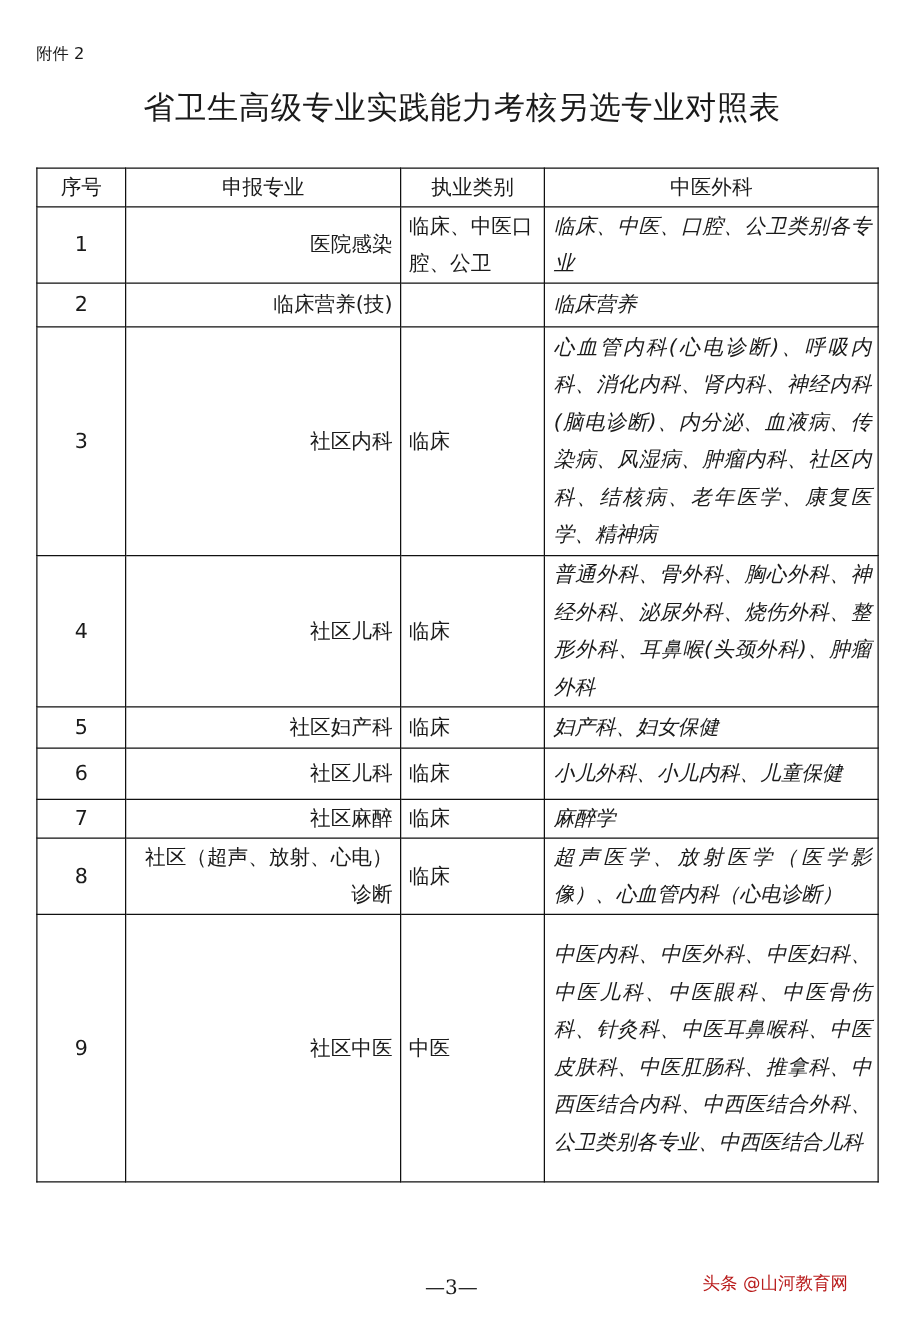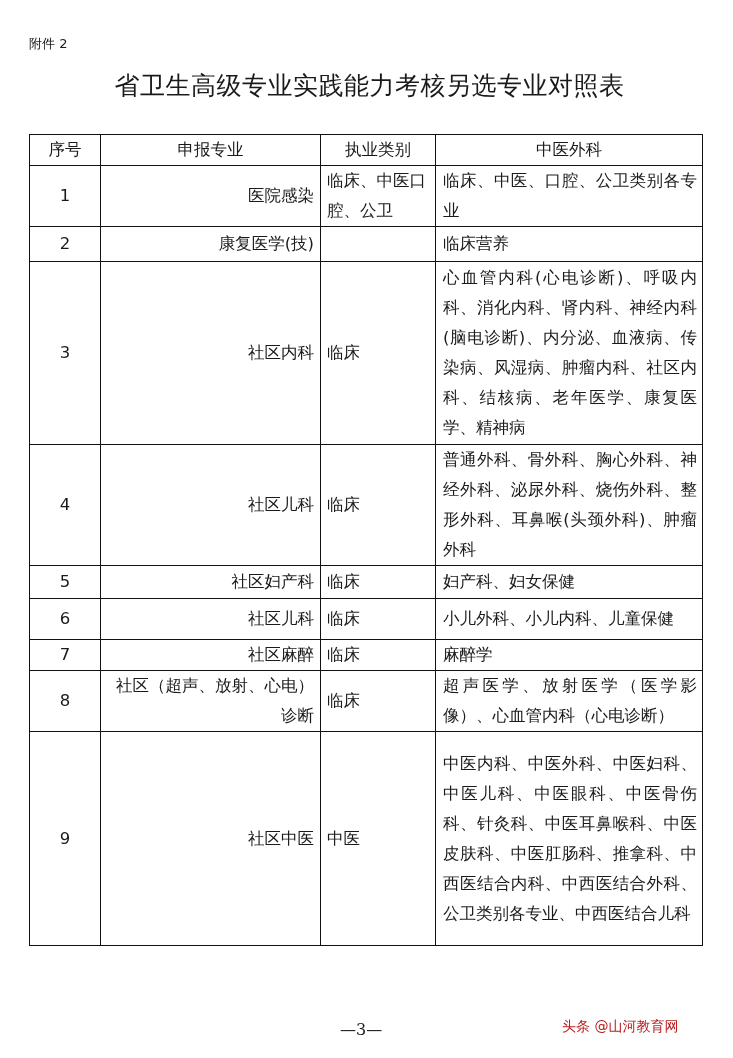--- a/index.html
+++ b/index.html
@@ -10,21 +10,21 @@
              font-size: 25px; line-height: 36px; letter-spacing: 0.5px; padding-left: 6px; box-sizing: border-box; }
     table { position: absolute; left: 29px; top: 134px; width: 673px; border-collapse: collapse;
             table-layout: fixed; }
     td, th { border: 1.5px solid #111; font-size: 16.5px; line-height: 30px; font-weight: normal;
              padding: 0 6px; vertical-align: middle; }
     th { text-align: center; height: 30px; }
     col.c1 { width: 71px; } col.c2 { width: 220px; } col.c3 { width: 115px; } col.c4 { width: 267px; }
     td.num { text-align: center; }
     td.spec { text-align: right; padding-left: 8px; }
     td.cat { text-align: left; margin-top: 14px; }
-    td.exam { text-align: justify; padding-left: 7px; padding-right: 5px; }
+    td.exam { text-align: justify; padding-left: 7px; padding-right: 5px; font-style: italic; }
     .page-num { position: absolute; left: 340px; top: 1020px; font-family: "DejaVu Serif", "Liberation Serif", serif;
                 font-size: 16px; }
     .watermark { position: absolute; left: 562px; top: 1018px; font-size: 14px; color: #b91c1c; }
   </style>
 </head>
 <body>
 
 <div class="attach">附件 2</div>
 <div class="title">省卫生高级专业实践能力考核另选专业对照表</div>
 
@@ -45,21 +45,21 @@
   </thead>
   <tbody id="tbody">
       <tr style="height: 61px;">
         <td class="num">1</td>
         <td class="spec">医院感染</td>
         <td class="cat">临床、中医口腔、公卫</td>
         <td class="exam">临床、中医、口腔、公卫类别各专业</td>
       </tr>
       <tr style="height: 35px;">
         <td class="num">2</td>
-        <td class="spec">康复医学(技)</td>
+        <td class="spec">临床营养(技)</td>
         <td class="cat"></td>
         <td class="exam">临床营养</td>
       </tr>
       <tr style="height: 183px;">
         <td class="num">3</td>
         <td class="spec">社区内科</td>
         <td class="cat">临床</td>
         <td class="exam">心血管内科(心电诊断)、呼吸内科、消化内科、肾内科、神经内科(脑电诊断)、内分泌、血液病、传染病、风湿病、肿瘤内科、社区内科、结核病、老年医学、康复医学、精神病</td>
       </tr>
       <tr style="height: 121px;">

